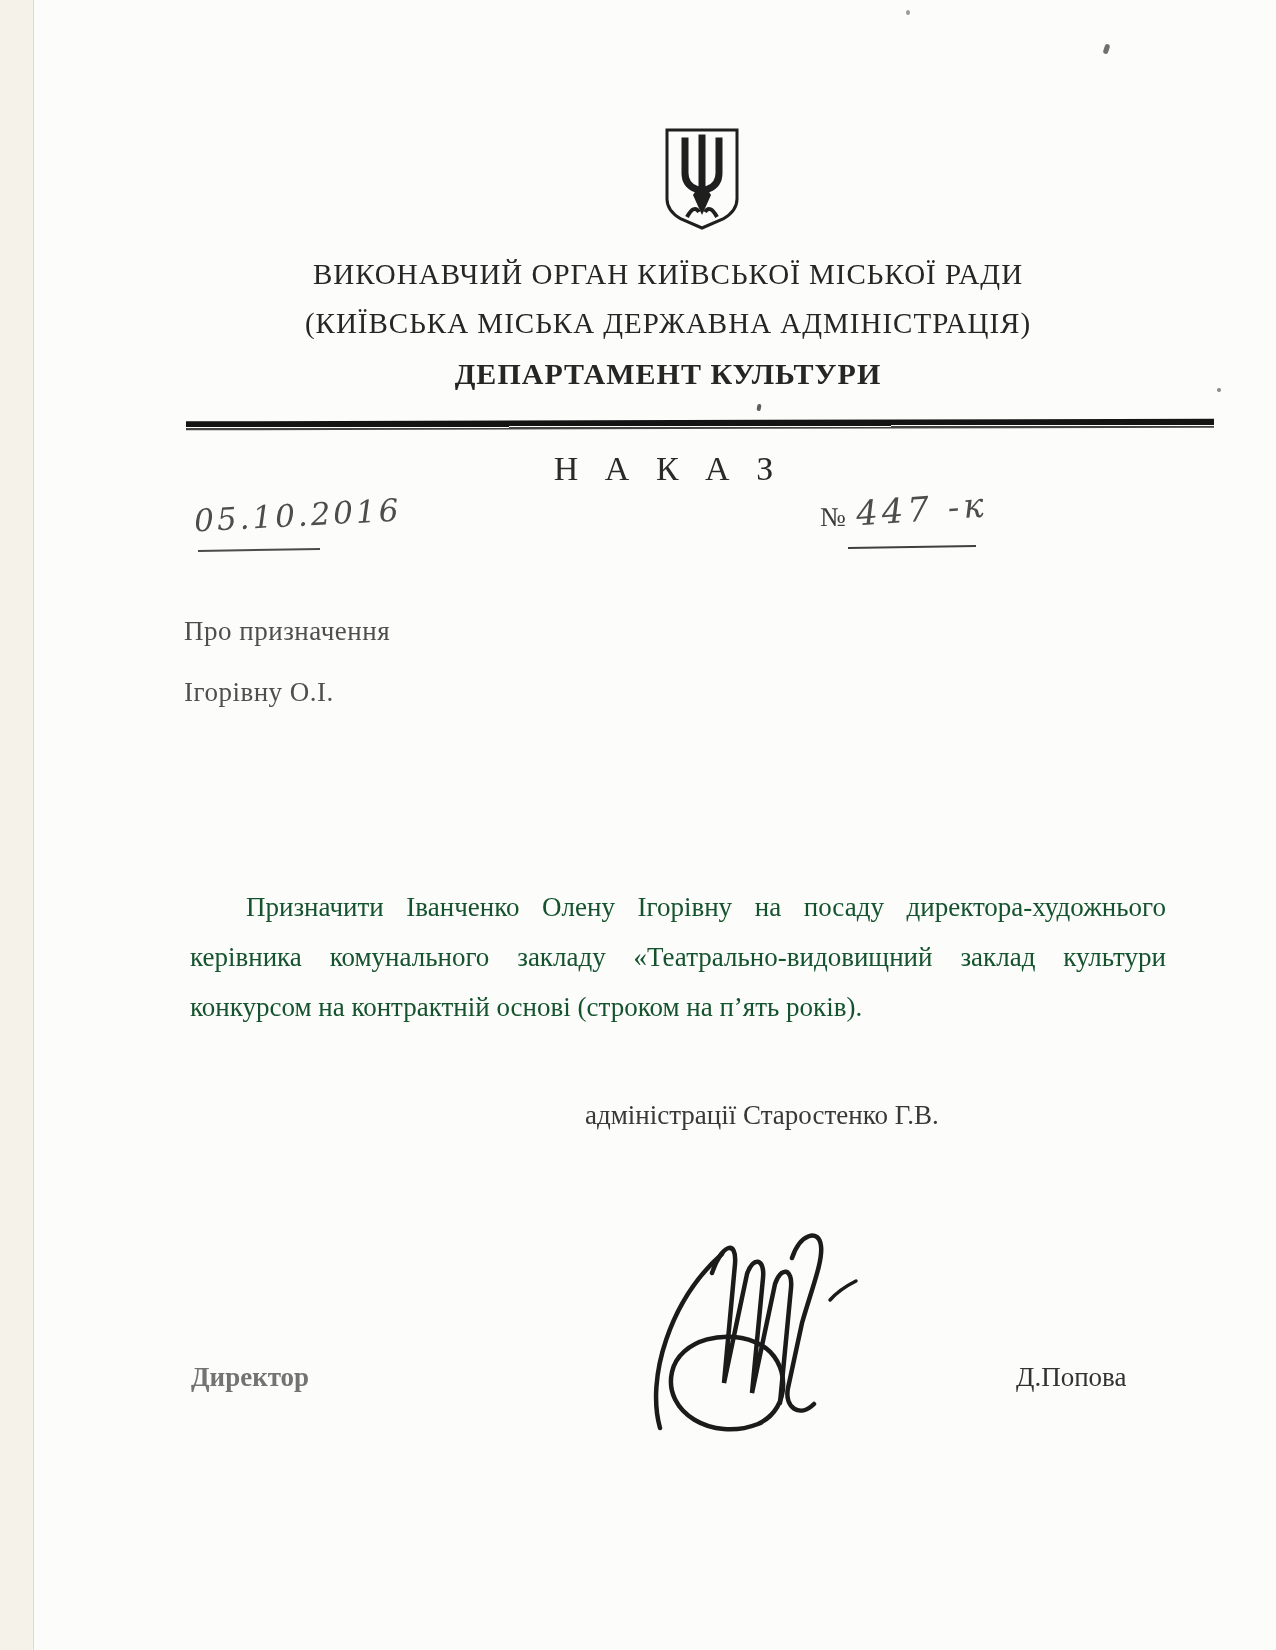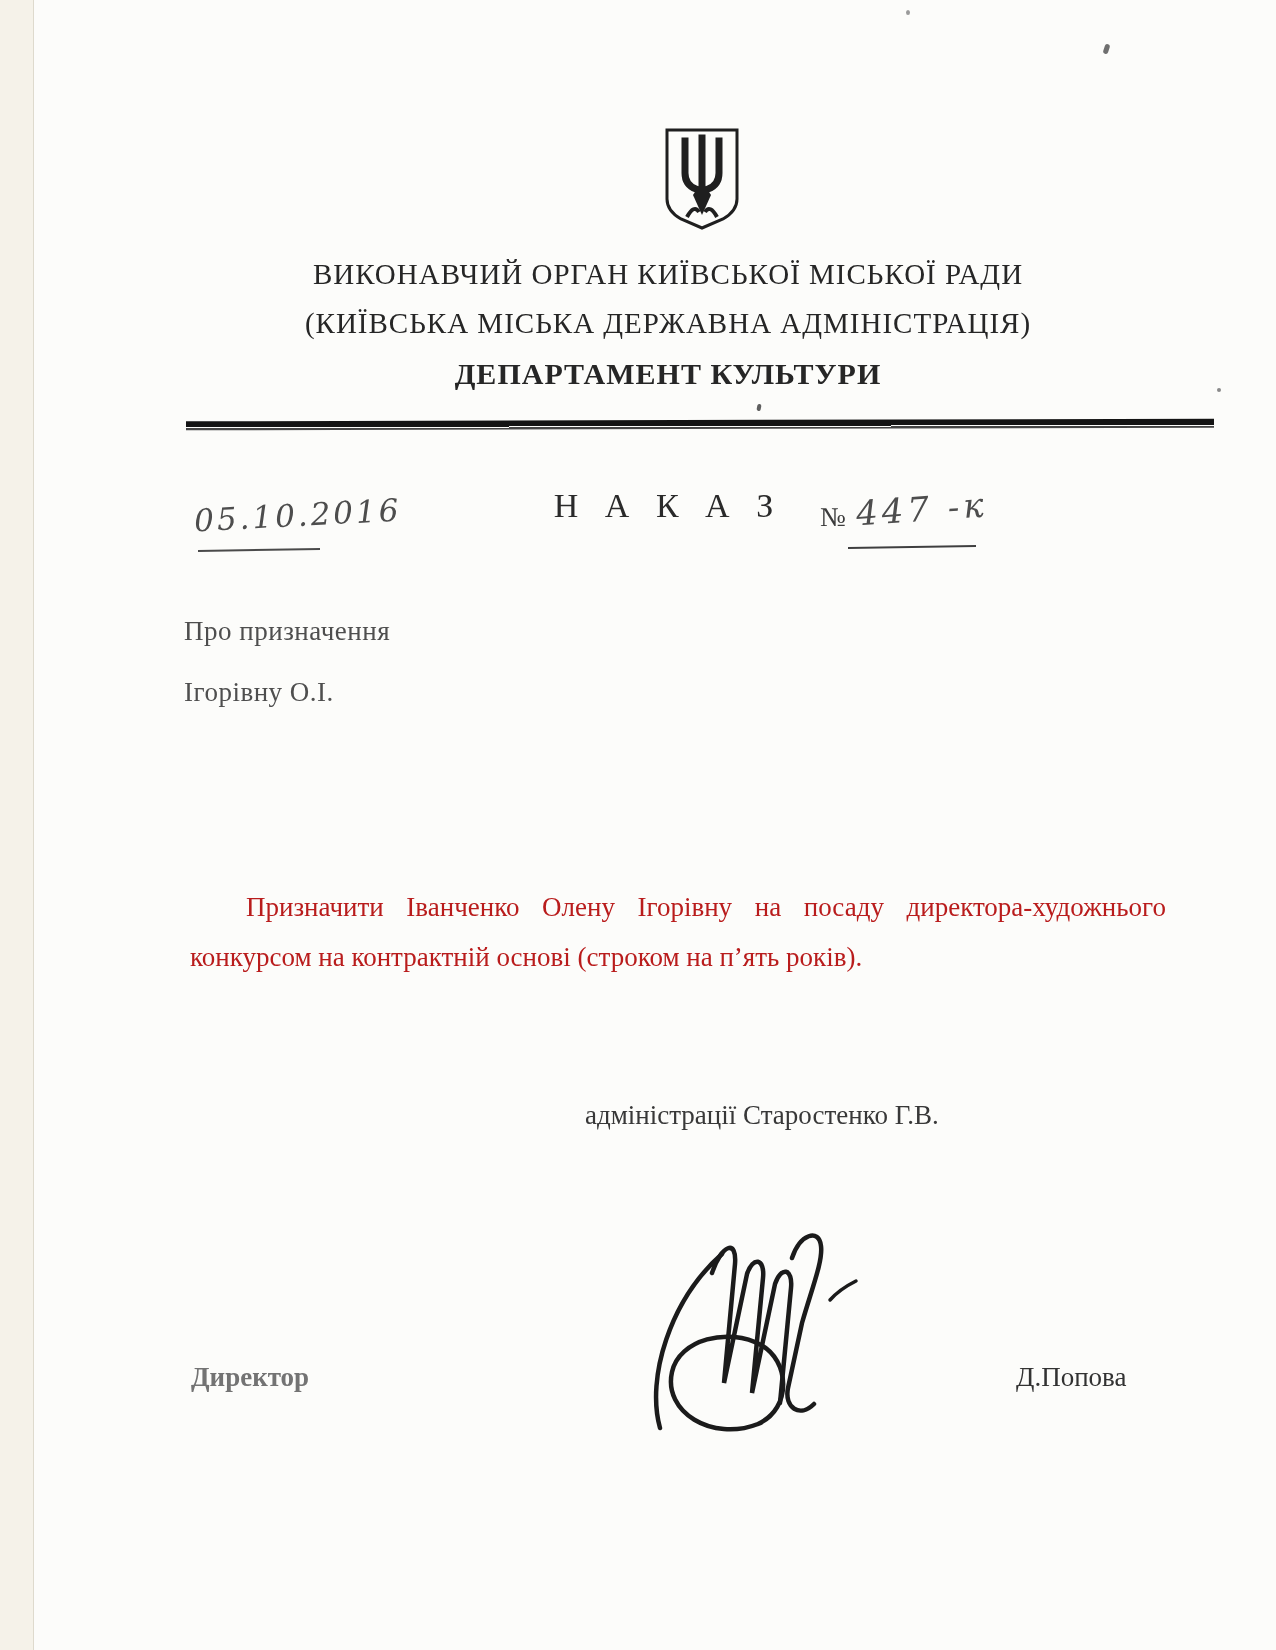--- a/index.html
+++ b/index.html
@@ -21,38 +21,38 @@
   .org-1 { top:258px; }
   .org-2 { top:307px; }
   .org-3 { top:357px; font-weight:bold; font-size:30px; }
   .divider {
     position:absolute; left:186px; top:420px; width:1028px; height:9px;
     background:linear-gradient(#141414 0 6px, transparent 6px 7px, #454545 7px 8px);
     transform:rotate(-0.15deg);
   }
   .order-title {
     position:absolute; left:123px; top:450px; width:1090px; text-align:center;
-    font-size:34px; letter-spacing:9px; color:#2a2a2a;margin-top:37px;
+    font-size:34px; letter-spacing:9px; color:#2a2a2a;
   }
   
   .handwritten {
     font-family:"DejaVu Serif", serif; font-style:italic; color:#4d4d4d;
     white-space:nowrap;
   }
   .date-hw { position:absolute; left:194px; top:497px; font-size:31px; letter-spacing:3px; transform:rotate(-3deg); }
   .date-underline { position:absolute; left:198px; top:549px; width:122px; height:2px; background:#4a4a4a; transform:rotate(-1deg); }
   .num-label { position:absolute; left:820px; top:502px; font-size:27px; color:#3c3c3c; }
   .num-hw { position:absolute; left:856px; top:489px; font-size:34px; letter-spacing:4px; transform:rotate(-4deg); }
   .num-underline { position:absolute; left:848px; top:546px; width:128px; height:2px; background:#3f3f3f; transform:rotate(-1deg); }
   
   .subject-line { position:absolute; left:184px; font-size:27px; color:#4e4e4e; letter-spacing:0.5px; }
   .subject-1 { top:616px; }
   .subject-2 { top:677px; }
   
-  .body-block { position:absolute; left:190px; top:882px; width:976px; font-size:27px; color:#b91c1c; }
+  .body-block { position:absolute; left:190px; top:882px; width:976px; font-size:27px; color:#14532d; }
   .body-line { height:50px; line-height:50px; text-align:justify; text-align-last:justify; white-space:normal; }
   .body-line.first { text-indent:56px; }
   .body-line.last { text-align-last:left; }
   
   .basis-block { position:absolute; left:576px; top:1090px; width:530px; font-size:27px; color:#383838; }
   .basis-line { height:50px; line-height:50px; white-space:nowrap; }
   .basis-indent { padding-left:9px; }
   
   .sig-role { position:absolute; left:191px; top:1362px; font-size:27px; color:#737373;font-weight:bold; }
   .sig-name { position:absolute; left:983px; top:1362px; font-size:27px; color:#323232;margin-left:33px; }
@@ -96,20 +96,21 @@
   <div class="date-underline"></div>
   <div class="num-label">№</div>
   <div class="handwritten num-hw">447 -к</div>
   <div class="num-underline"></div>
 
   <div class="subject-line subject-1">Про призначення</div>
   <div class="subject-line subject-2">Ігорівну О.І.</div>
 
   <div class="body-block">
     <div class="body-line first">Призначити Іванченко Олену Ігорівну на посаду директора-художнього</div>
+    <div class="body-line">керівника комунального закладу «Театрально-видовищний заклад культури</div>
     <div class="body-line last">конкурсом на контрактній основі (строком на п’ять років).</div>
   </div>
 
   <div class="basis-block">
     <div class="basis-line basis-indent">адміністрації Старостенко Г.В.</div>
   </div>
 
   <div class="sig-role">Директор</div>
 
   <svg class="signature-svg" viewBox="0 0 220 212" fill="none" stroke="#1b1b1b" stroke-width="4.5" stroke-linecap="round">

